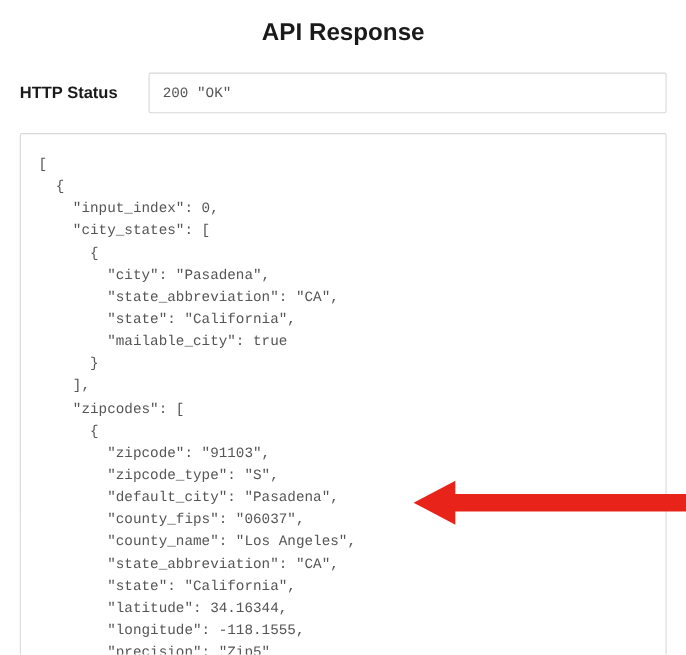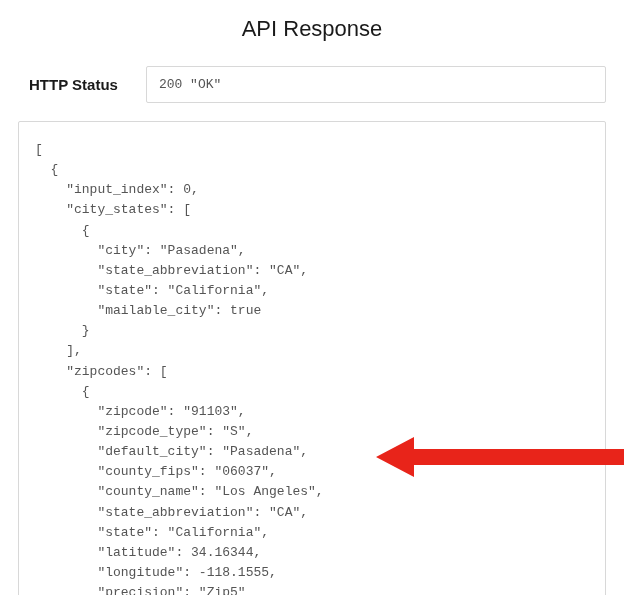--- a/index.html
+++ b/index.html
@@ -13,32 +13,31 @@
       height: 595px;
       background: #fff;
       position: relative;
       overflow: hidden;
     }
     .container {
       padding: 12px 18px 0 18px;
     }
     .title {
       text-align: center;
-      font-weight: 400;
+      font-weight: 700;
       font-size: 22px;
       color: #1a1a1a;
       margin-bottom: 24px;
       margin-top: 4px;
     }
     .status-row {
       display: flex;
       align-items: center;
       margin-bottom: 18px;
       gap: 28px;
-      margin-left: 11px;
     }
     .status-label {
       font-weight: 700;
       font-size: 15px;
       color: #1a1a1a;
       flex-shrink: 0;
     }
     .status-input {
       flex: 1;
       border: 1px solid #d8d8d8;

